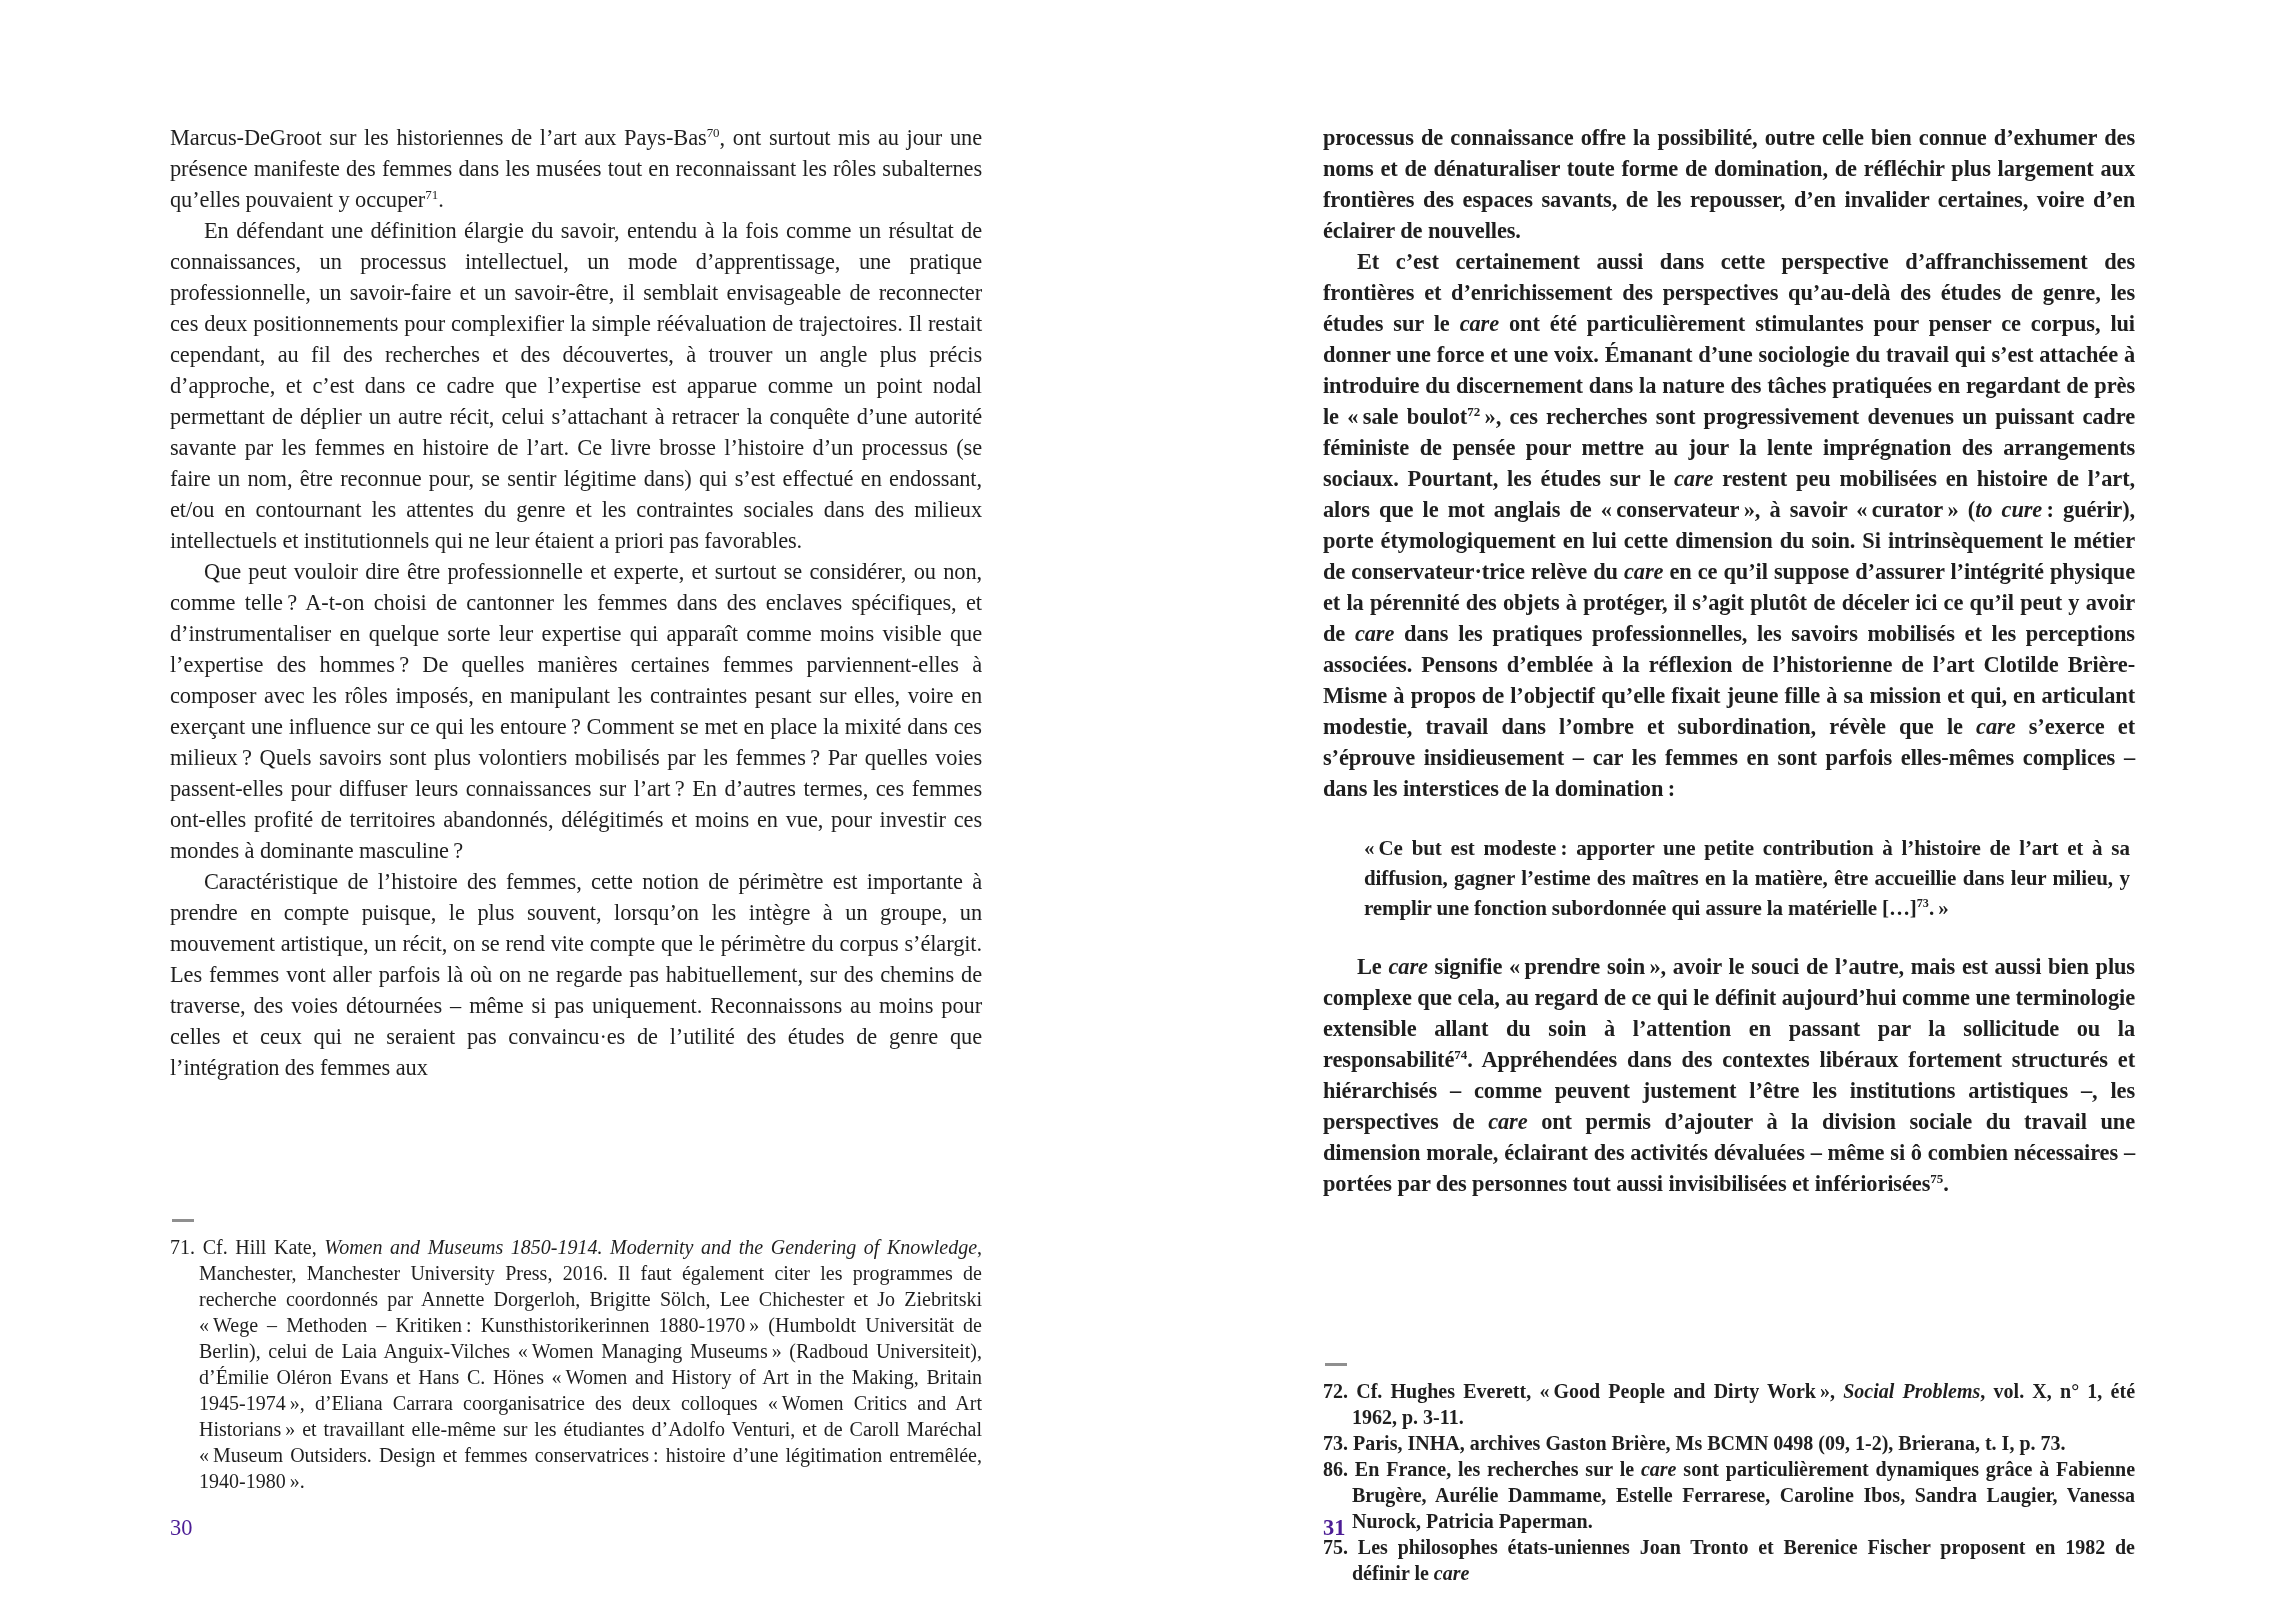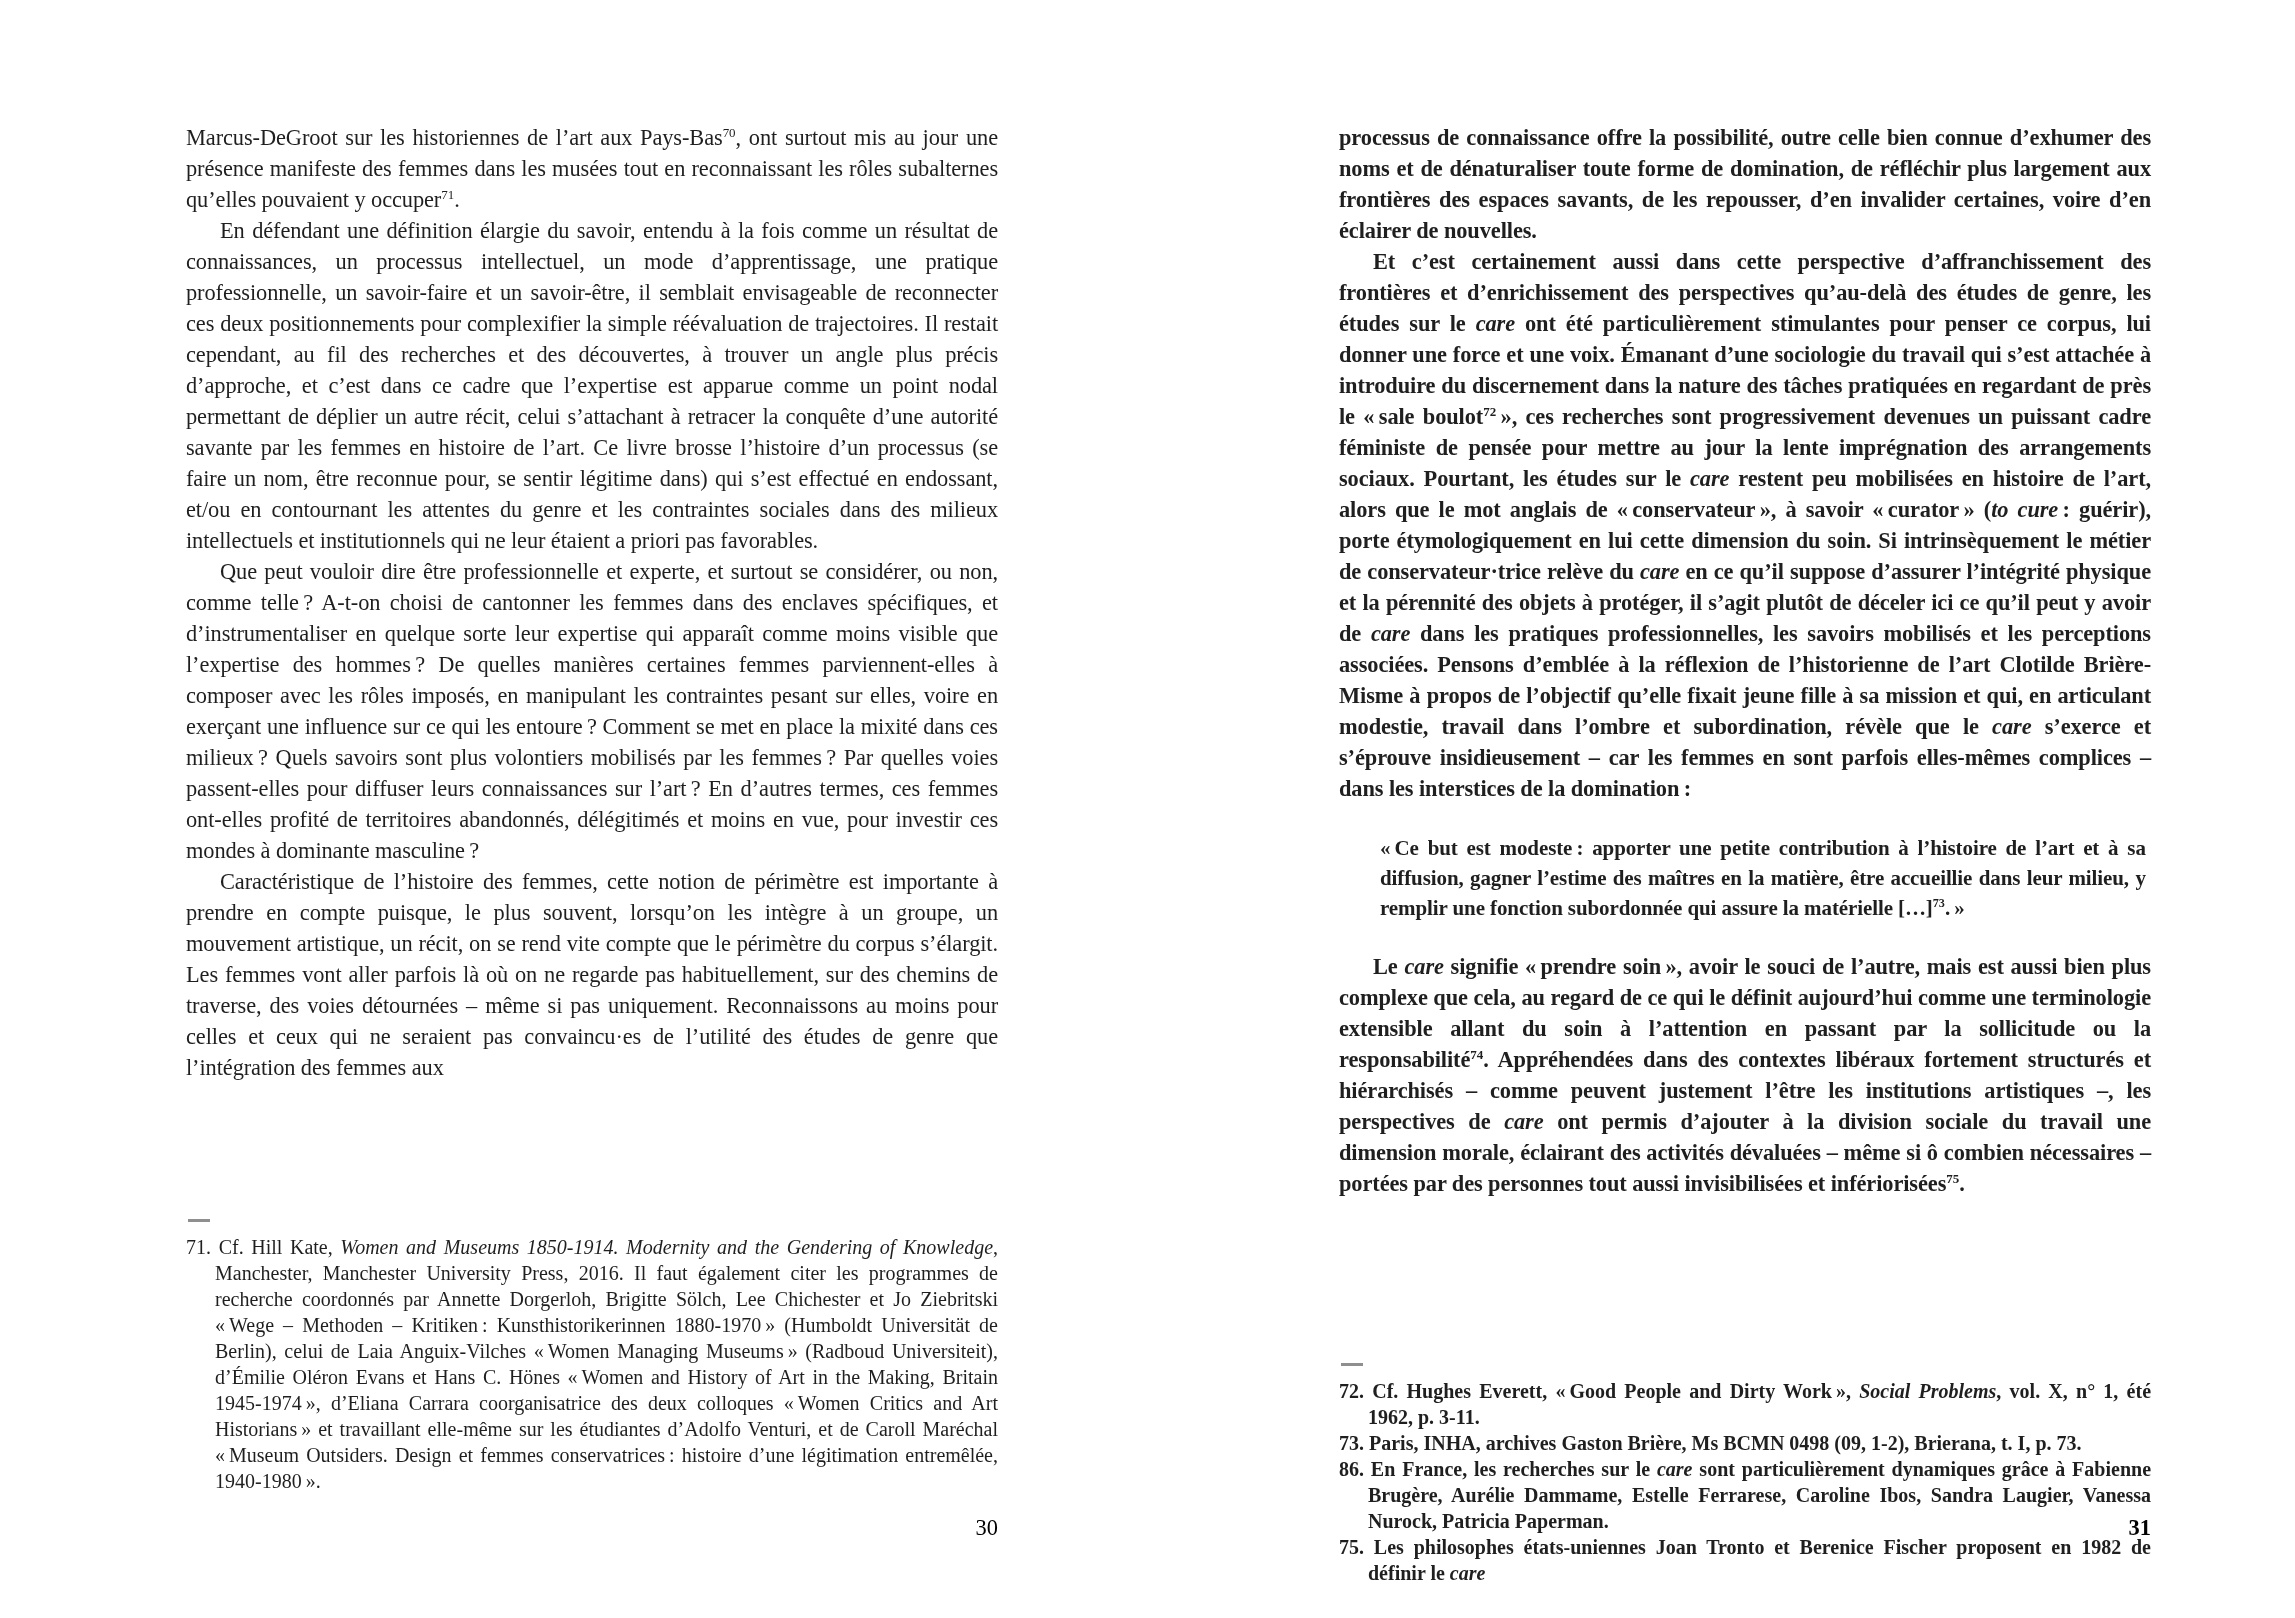--- a/index.html
+++ b/index.html
@@ -13,21 +13,20 @@
     height: 1618px;
     background: #ffffff;
     font-family: "Liberation Serif", "DejaVu Serif", serif;
     color: #1f1f1f;
     overflow: hidden;
   }
   .page {
     position: absolute;
     top: 0;
     height: 1618px;
-    margin-left: 16px;
   }
   .page-left  { left: 170px;  width: 812px; }
   .page-right { left: 1323px; width: 812px; font-weight: bold; }
 
   .page-body {
     position: absolute;
     top: 122px;
     left: 0;
     right: 0;
     font-size: 22.4px;
@@ -73,23 +72,23 @@
     line-height: 0;
     vertical-align: super;
     letter-spacing: 0;
   }
 
   .page-number {
     position: absolute;
     top: 1515px;
     left: 0;
     width: 100%;
-    text-align: right;
+    text-align: left;
     font-size: 22.4px;
-    color: #000000;
+    color: #4c1d95;
   }
 </style>
 </head>
 <body>
 
 <div class="spread">
 
   <section class="page page-left">
     <div class="page-body">
         <p class="body-paragraph"><span>Marcus-DeGroot sur les historiennes de l’art aux Pays-Bas</span><sup>70</sup><span>, ont surtout mis au jour une présence manifeste des femmes dans les musées tout en reconnaissant les rôles subalternes qu’elles pouvaient y occuper</span><sup>71</sup><span>.</span></p>

